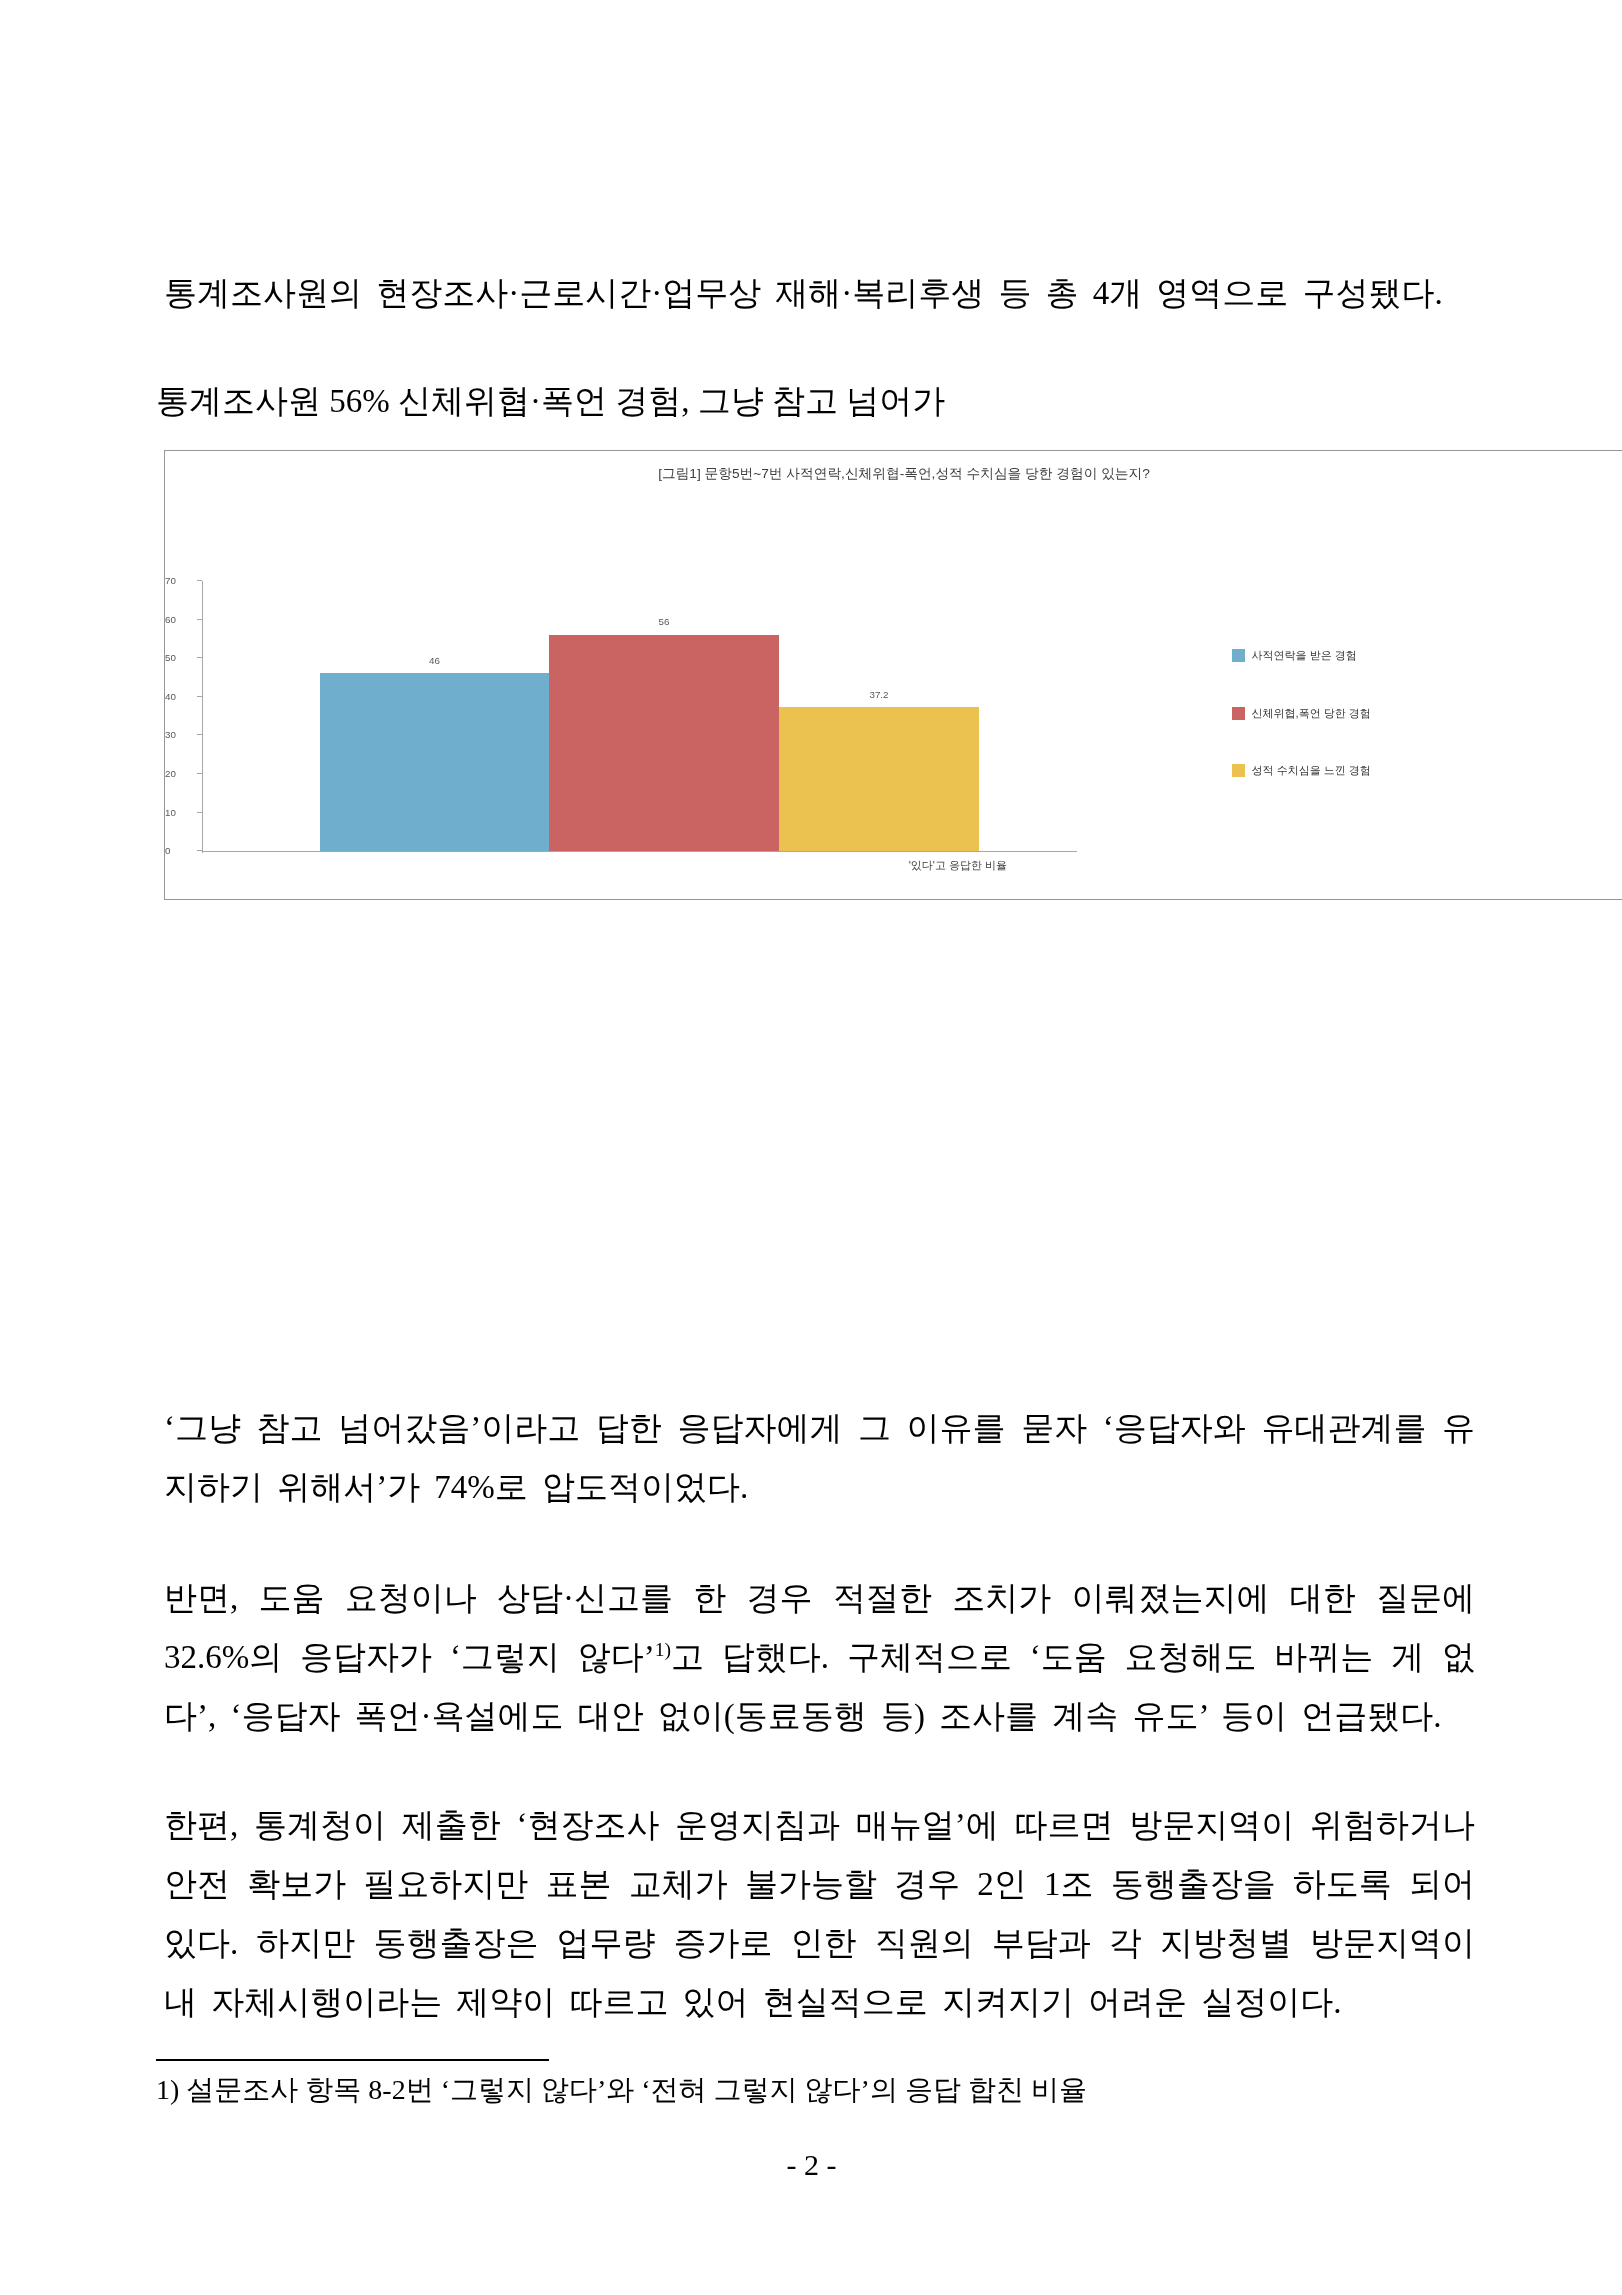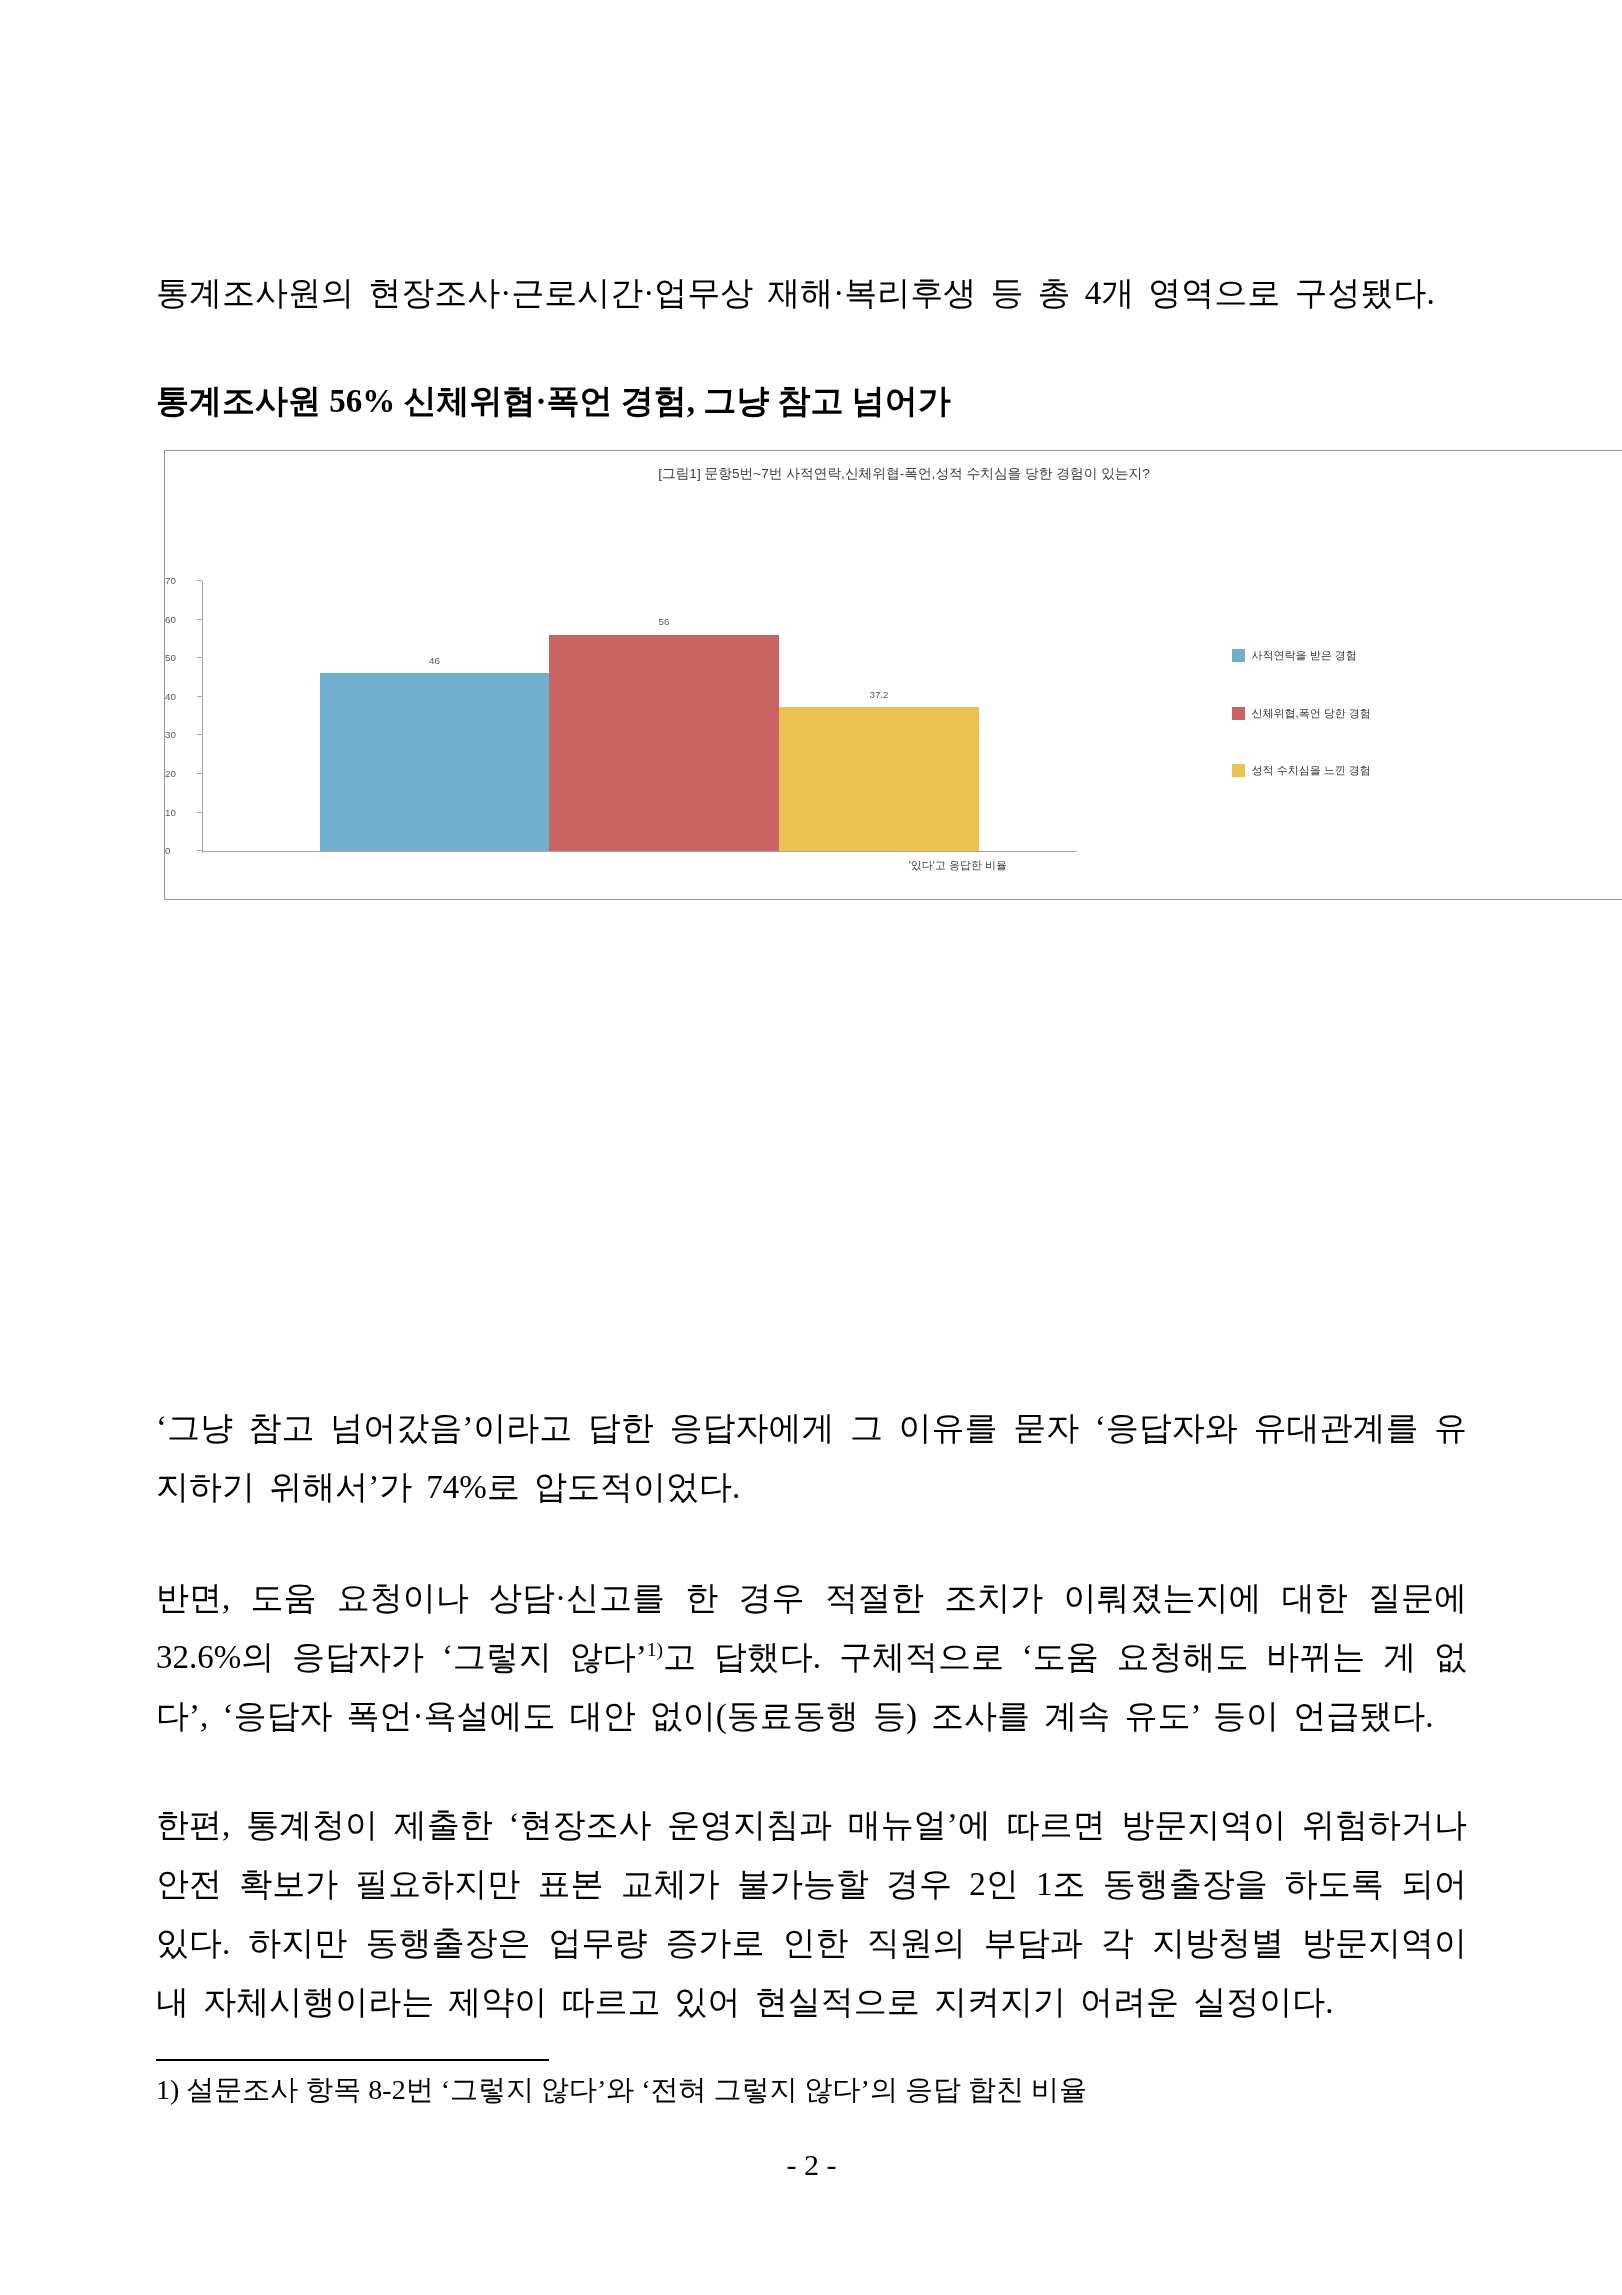--- a/index.html
+++ b/index.html
@@ -6,31 +6,31 @@
   .page{
     position:relative;
     width:1623px;height:2295px;
     background:#ffffff;
     font-family:"Liberation Serif", serif;
     color:#000000;
     overflow:hidden;
   }
   .body-par{
     position:absolute;
-    left:156px;width:1311px;
+    left:164px;width:1311px;
     font-size:33px;line-height:59px;
     text-align:justify;
     word-spacing:5.9px;
     margin:0;
   }
   .heading{
     position:absolute;
     left:156px;width:1311px;
     font-size:33px;line-height:59px;
-    font-weight:bold;
+    font-weight:normal;
     margin:0;
   }
   sup.fn-ref{font-size:19.6px;line-height:0;vertical-align:super;}
   
   .chart-box{
     position:absolute;
     left:156px;top:442px;
     width:1480px;height:450px;
     border:1.3px solid #969696;
     box-sizing:border-box;

